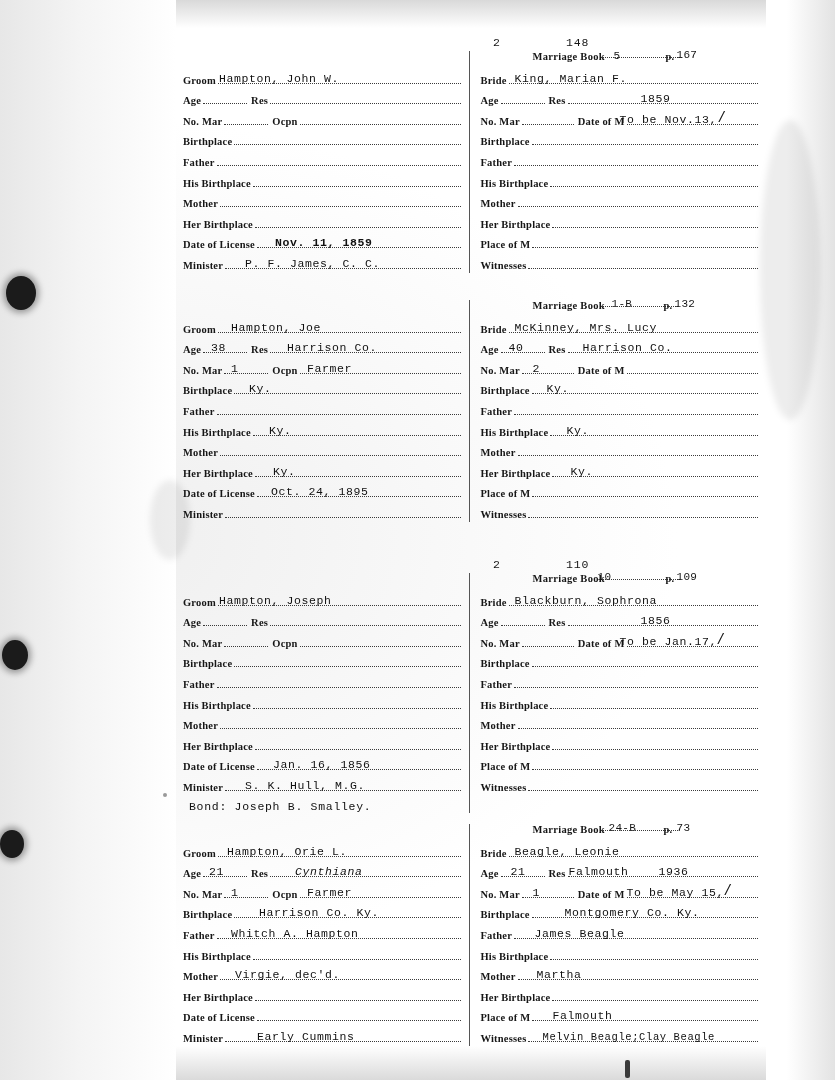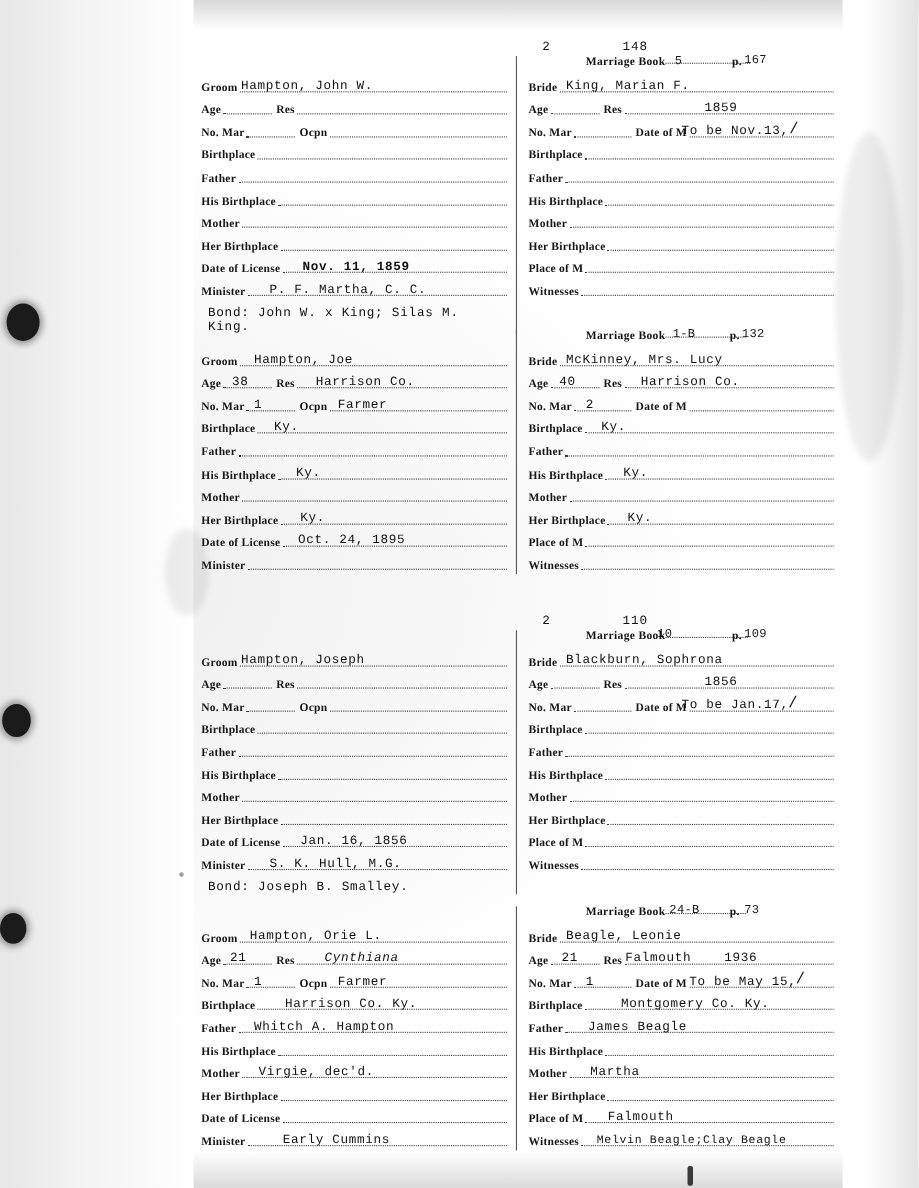--- a/index.html
+++ b/index.html
@@ -183,23 +183,22 @@
           <span class="val" style="left:88px;"></span>
         </div>
         <div class="row">
           <span class="lbl">Date of License</span>
           <span class="dots"></span>
           <span class="val" style="left:92px;font-weight:bold;">Nov. 11, 1859</span>
         </div>
         <div class="row">
           <span class="lbl">Minister</span>
           <span class="dots"></span>
-          <span class="val" style="left:62px;">P. F. Martha, C. C.</span>
-        </div>
-        <div class="note bond">Bond:  John W. x King; Silas M. King.</div>
+          <span class="val" style="left:62px;">P. F. James, C. C.</span>
+        </div>
       </div>
 
       <div class="col right">
         <div class="hdr">
           <span class="hdr-line" style="left:52px;top:0;font-family:'Liberation Serif',serif;font-weight:700;font-size:10.5px;">Marriage Book</span>
           <span class="hdr-line" style="left:133px;top:-1px;">5</span>
           <span class="hdr-line" style="left:122px;top:6px;width:80px;border-bottom:1.5px dotted #3a3a3a;height:0;"></span>
           <span class="hdr-line" style="left:185px;top:0;font-family:'Liberation Serif',serif;font-weight:700;font-size:10.5px;">p.</span>
           <span class="hdr-line" style="left:196px;top:-2px;">167</span>
         </div>

